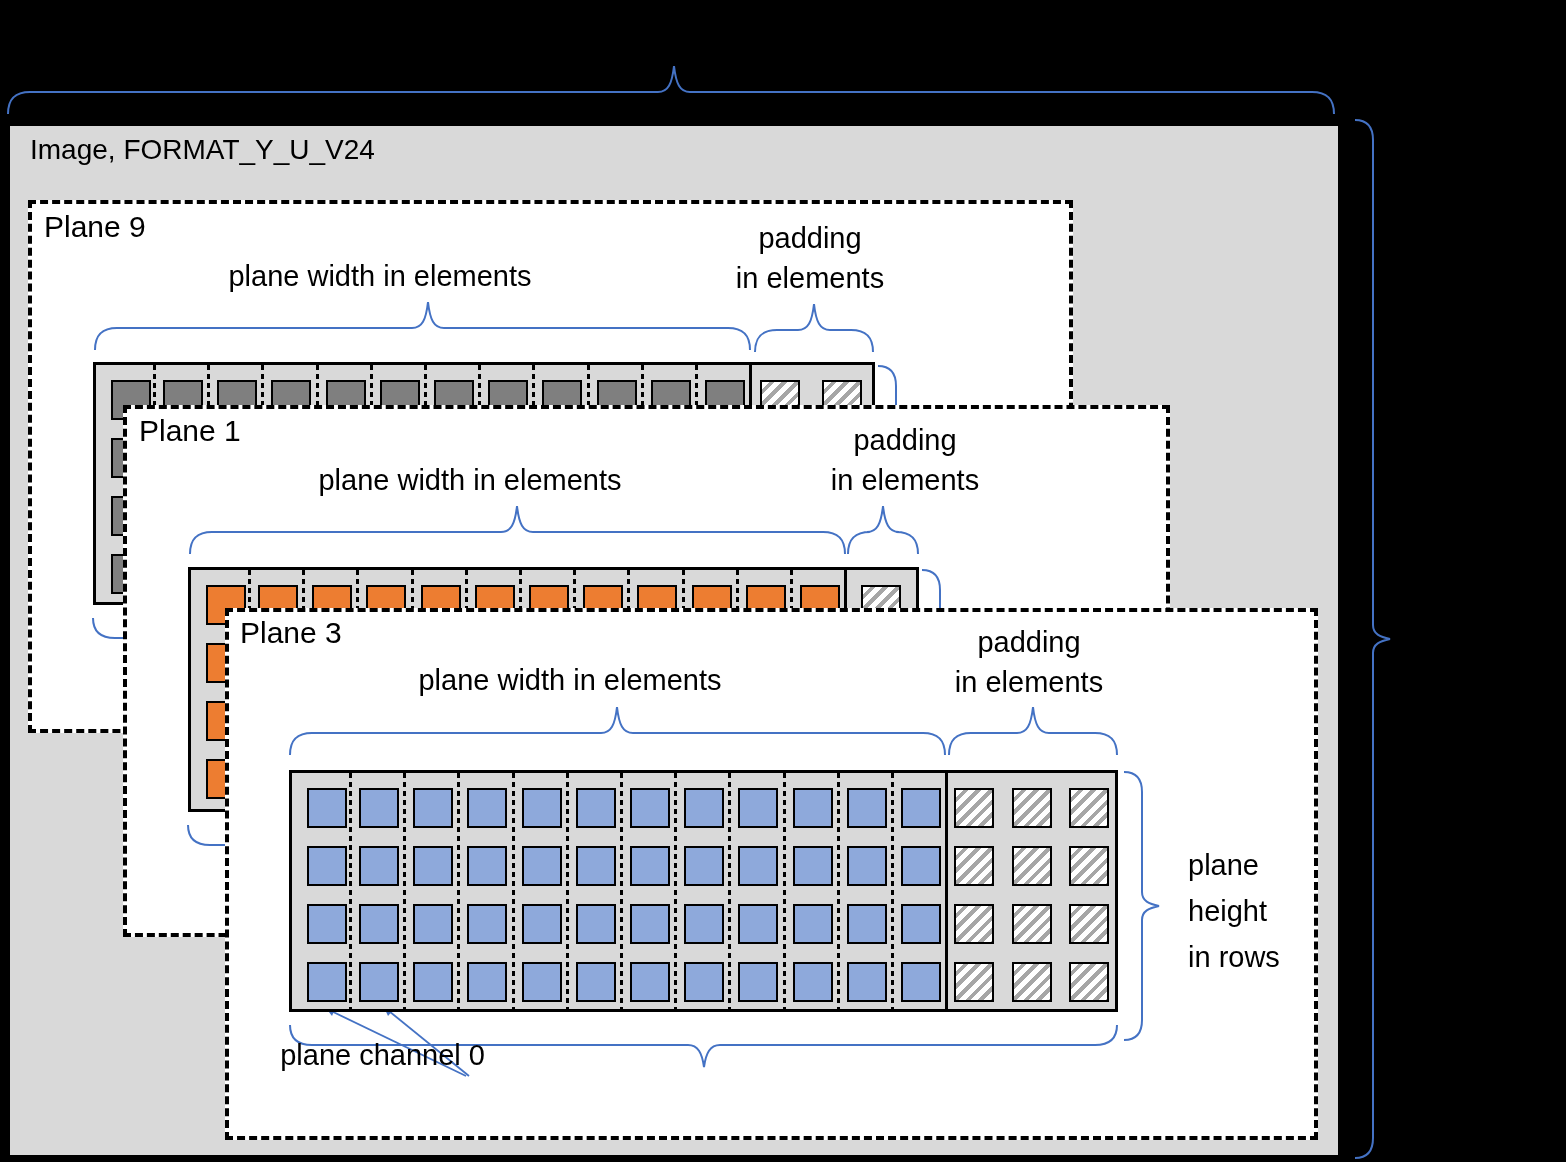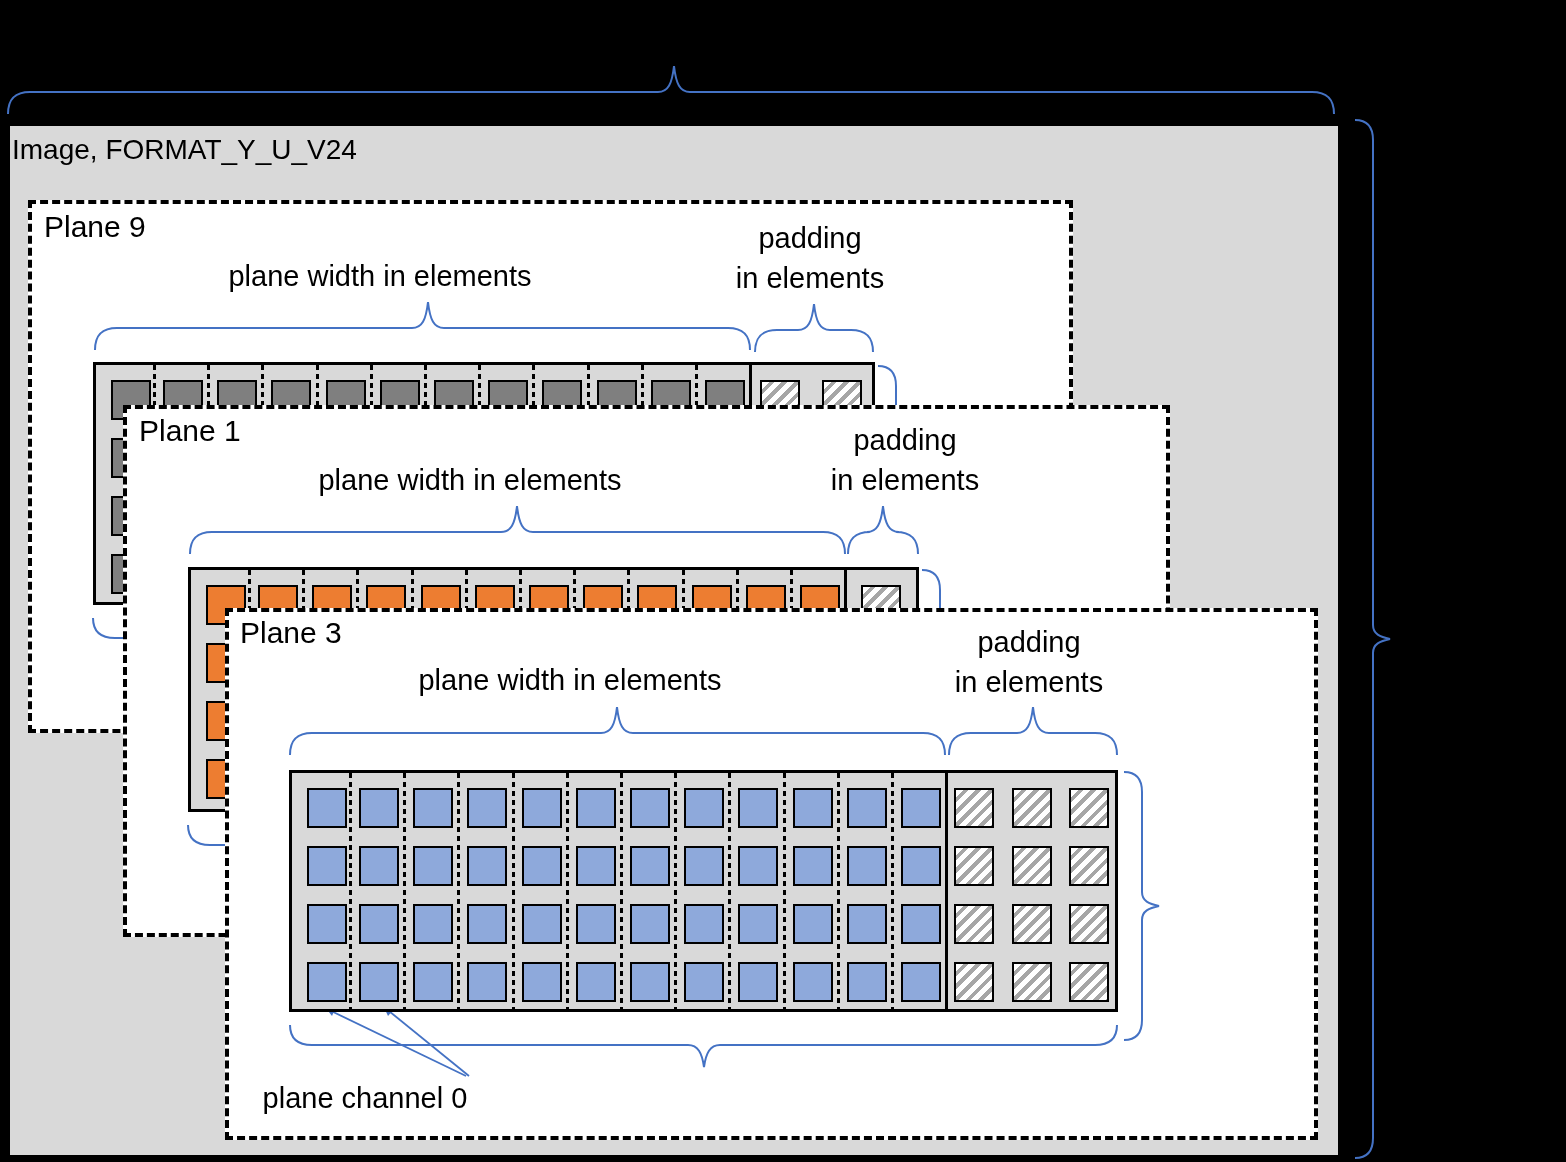--- a/index.html
+++ b/index.html
@@ -5,21 +5,21 @@
   html,body{margin:0;padding:0;background:#000;}
   .stage{
     position:relative;width:1566px;height:1162px;background:#000;
     font-family:"Liberation Sans",sans-serif;color:#000;overflow:hidden;
   }
   .layer{position:absolute;inset:0;}
   .imgbox{
     position:absolute;left:8px;top:124px;width:1332px;height:1033px;
     background:#D9D9D9;border:2px solid #000;box-sizing:border-box;
   }
-  .imgtitle{position:absolute;left:12px;top:134px;font-size:28px;}
+  .imgtitle{position:absolute;left:30px;top:134px;font-size:28px;}
   .planebox{
     position:absolute;background:#fff;border:4px dashed #000;box-sizing:border-box;
   }
   .ptitle{position:absolute;font-size:30px;}
   .lbl{position:absolute;font-size:29px;text-align:center;line-height:40px;}
   .lbl-left{text-align:left;}
   .strip{
     position:absolute;background:#D9D9D9;border:3px solid #000;box-sizing:border-box;
   }
   .el{position:absolute;border:2px solid #000;box-sizing:border-box;}
@@ -335,21 +335,26 @@
         <div class="el" style="background: rgb(142, 169, 219); left: 392.2px; top: 189px; width: 40px; height: 40px;"></div>
         <div class="el" style="background: rgb(142, 169, 219); left: 446.4px; top: 189px; width: 40px; height: 40px;"></div>
         <div class="el" style="background: rgb(142, 169, 219); left: 500.6px; top: 189px; width: 40px; height: 40px;"></div>
         <div class="el" style="background: rgb(142, 169, 219); left: 554.8px; top: 189px; width: 40px; height: 40px;"></div>
         <div class="el" style="background: rgb(142, 169, 219); left: 609px; top: 189px; width: 40px; height: 40px;"></div>
         <div class="el hatch" style="left: 661.833px; top: 189px; width: 40px; height: 40px;"></div>
         <div class="el hatch" style="left: 719.5px; top: 189px; width: 40px; height: 40px;"></div>
         <div class="el hatch" style="left: 777.167px; top: 189px; width: 40px; height: 40px;"></div>
       </div>
 
-    <div class="lbl lbl-left" style="left:245px;top:1078px;width:240px;text-align:center">plane channel 0</div>
+    <div class="hlabel" style="left:1188px;top:842px">
+      <div>plane</div>
+      <div>height</div>
+      <div>in rows</div>
+    </div>
+    <div class="lbl lbl-left" style="left:245px;top:1035px;width:240px;text-align:right">plane channel 0</div>
   </div>
 
   <svg class="ov" id="svg-img" style="z-index:40">
       <path d="M 8 114 C 8 98 16 92 30 92 L 658 92
           C 668 92 672 84 674 66
           C 676 84 680 92 690 92 L 1312 92
           C 1326 92 1334 98 1334 114"></path>
       <path d="M 1355 120 C 1367 120 1373 126 1373 140 L 1373 625
           C 1373 634 1380 637 1390 639
           C 1380 641 1373 644 1373 653 L 1373 1138

